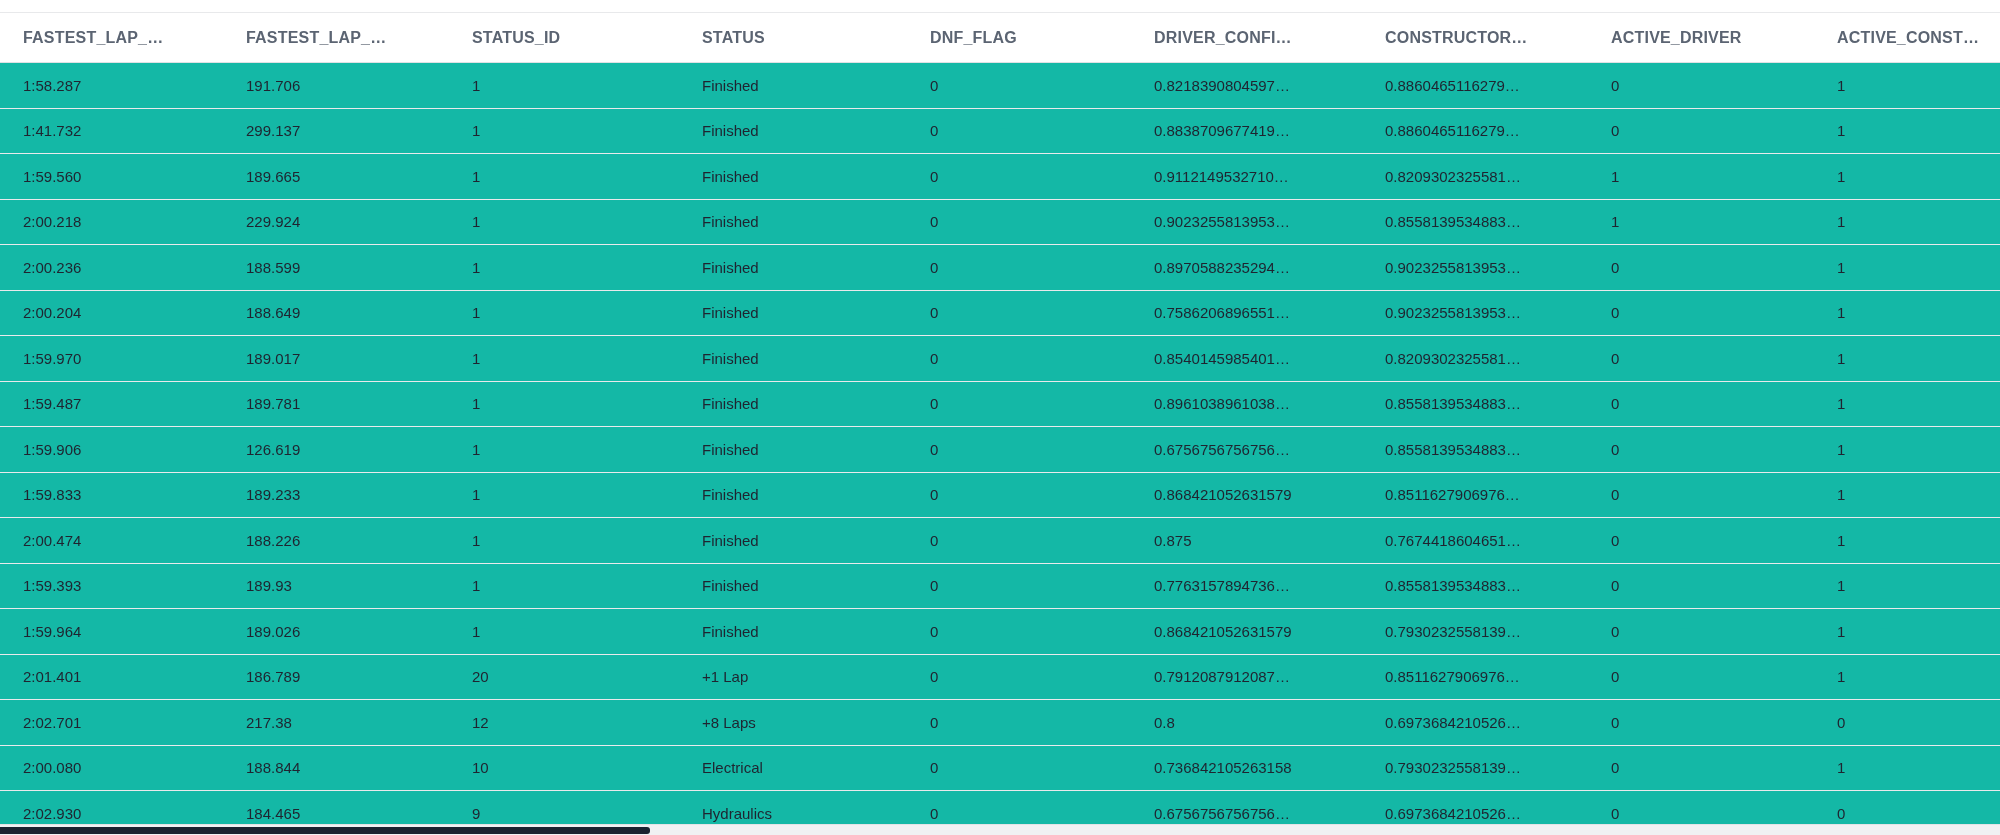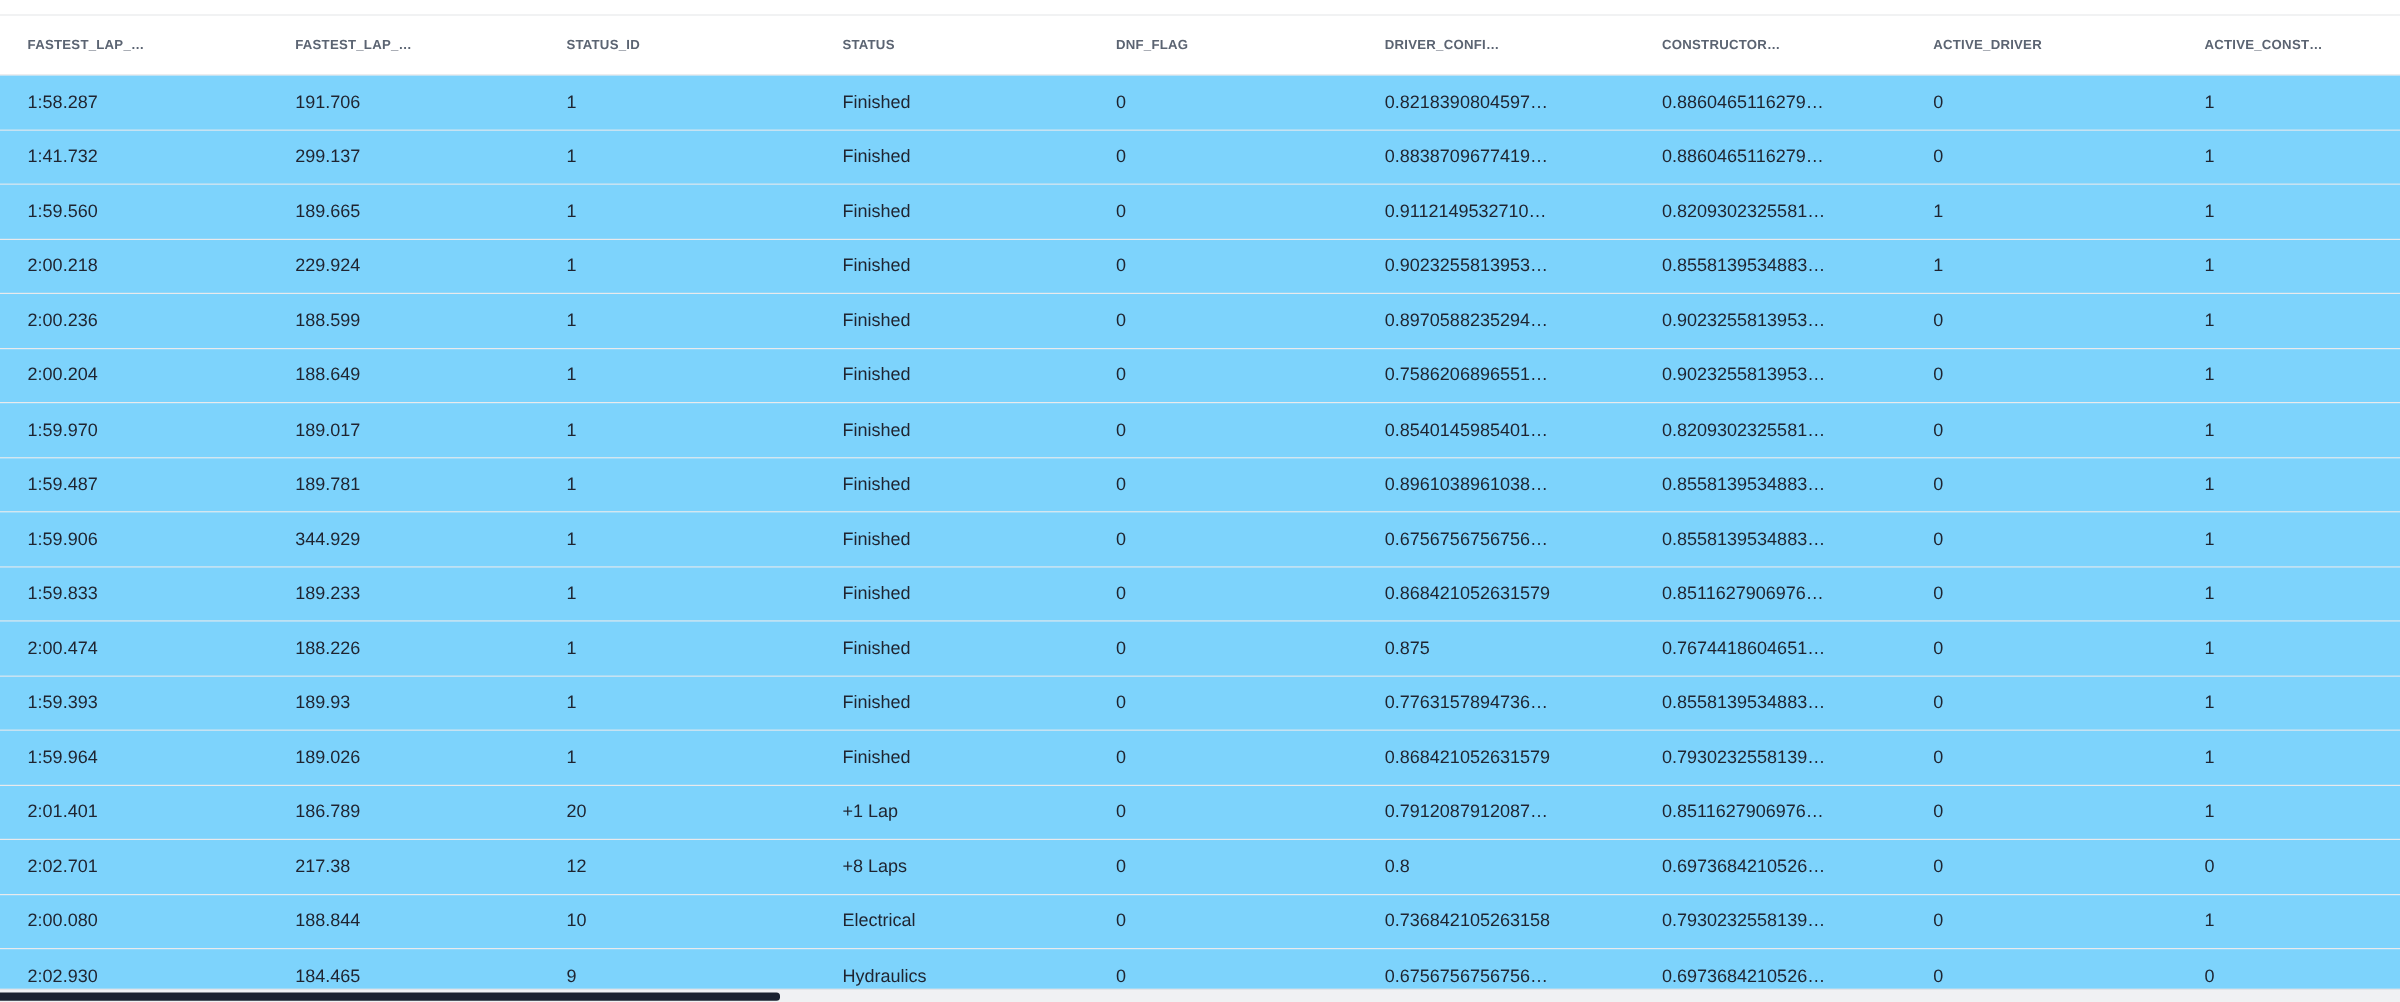--- a/index.html
+++ b/index.html
@@ -22,36 +22,36 @@
     display: grid;
     grid-template-columns: 223px 226px 230px 228px 224px 231px 226px 226px 1fr;
     align-items: center;
     height: 49px;
     border-top: 1px solid #e8e9eb;
     border-bottom: 1px solid #dfe1e4;
     background: #ffffff;
   }
   .hcell {
     padding-left: 23px;
-    font-size: 11px;
+    font-size: 16px;
     font-weight: 700;
     letter-spacing: 0.2px;
     color: var(--header-text, #5b6472);
     white-space: nowrap;
     overflow: hidden;
   }
   .body-rows { }
   .trow {
     display: grid;
     grid-template-columns: 223px 226px 230px 228px 224px 231px 226px 226px 1fr;
     align-items: center;
     height: 45.5px;
     box-sizing: border-box;
     border-bottom: 1px solid var(--row-border, #e9eaec);
-    background: #7dd3fc;
+    background: #14b8a6;
   }
   .tcell {
     padding-left: 23px;
     font-size: 15px;
     color: var(--cell-text, #1f2430);
     white-space: nowrap;
     overflow: hidden;
   }
   .hscroll-track {
     position: absolute;
@@ -173,21 +173,21 @@
           <div class="tcell">1</div>
           <div class="tcell">Finished</div>
           <div class="tcell">0</div>
           <div class="tcell">0.8961038961038…</div>
           <div class="tcell">0.8558139534883…</div>
           <div class="tcell">0</div>
           <div class="tcell">1</div>
         </div>
         <div class="trow">
           <div class="tcell">1:59.906</div>
-          <div class="tcell">344.929</div>
+          <div class="tcell">126.619</div>
           <div class="tcell">1</div>
           <div class="tcell">Finished</div>
           <div class="tcell">0</div>
           <div class="tcell">0.6756756756756…</div>
           <div class="tcell">0.8558139534883…</div>
           <div class="tcell">0</div>
           <div class="tcell">1</div>
         </div>
         <div class="trow">
           <div class="tcell">1:59.833</div>

